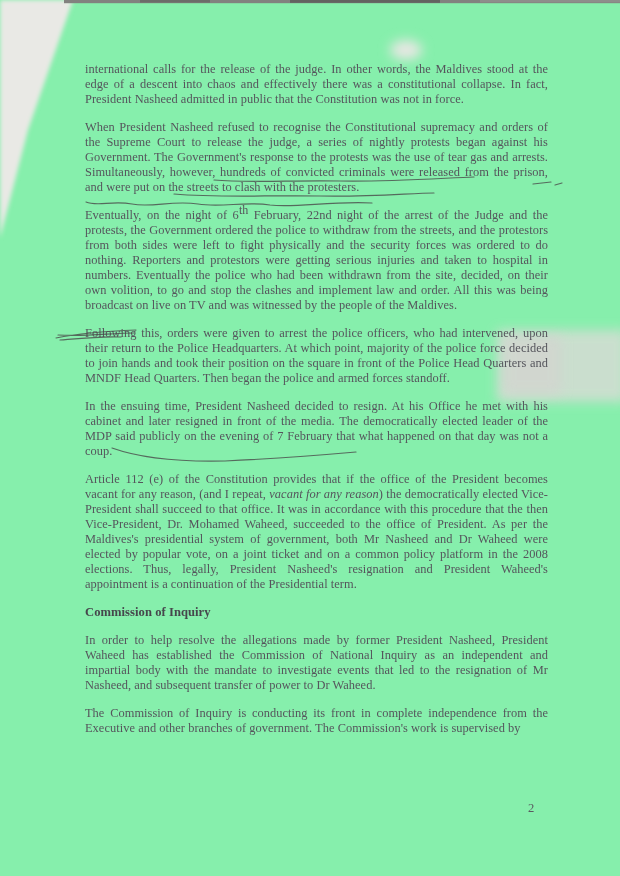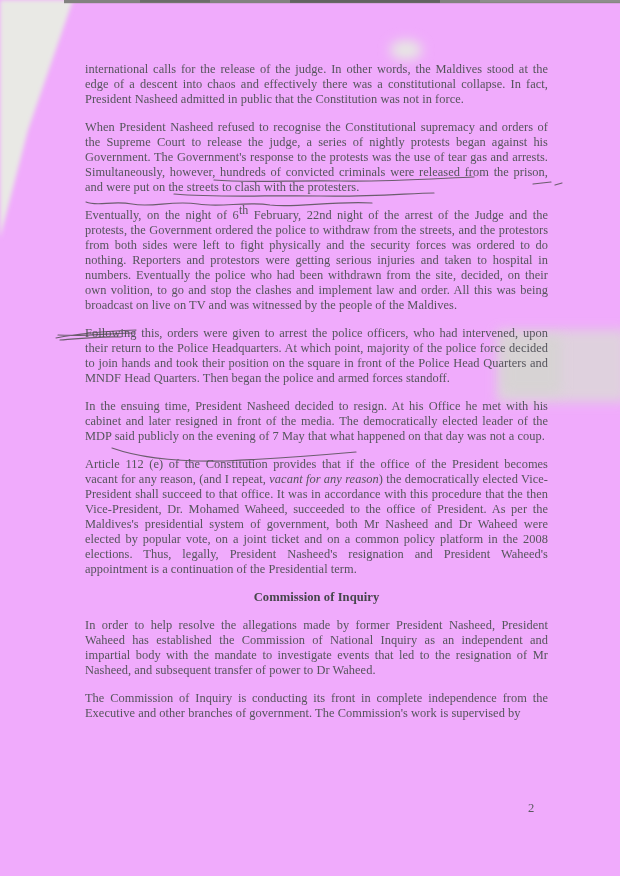--- a/index.html
+++ b/index.html
@@ -1,40 +1,40 @@
 <!DOCTYPE html>
 <html><head>
 <meta charset="utf-8">
 <style>
   html,body{margin:0;padding:0;background:#ffffff;}
   .page{
     position:relative;
     width:620px;height:876px;
-    background:#f0abfc;
+    background:#86efac;
     overflow:hidden;
     font-family:"Liberation Serif","DejaVu Serif",serif;
   }
   .artifact-layer,.pen-layer{
     position:absolute;top:0;left:0;width:620px;height:876px;
     pointer-events:none;
   }
   .artifact-layer{z-index:0;}
   .pen-layer{z-index:2;}
   .content{
     position:absolute;left:85px;top:62px;width:463px;z-index:1;
     color:#55555c;
     font-size:12.4px;line-height:15px;
     text-align:justify;
     letter-spacing:0.05px;
   }
   .para{margin:0 0 13px 0;}
   .heading{
     margin:0 0 13px 0;
     font-size:12.6px;font-weight:bold;color:#46464c;
-    text-align:center;line-height:15px;
+    text-align:left;line-height:15px;
   }
   .para sup{font-size:12px;line-height:0;vertical-align:super;}
   .para em{font-style:italic;}
   .page-number{
     position:absolute;left:528px;top:801px;z-index:1;
     color:#5a5a60;font-size:12.6px;
   }
 </style>
 </head>
 <body>
@@ -61,21 +61,21 @@
     <ellipse cx="406" cy="50" rx="16" ry="10" fill="#e7e7e3" filter="url(#b2)"></ellipse>
     <rect x="497" y="330" width="130" height="72" fill="#dbdbd7" opacity="0.8" filter="url(#b2)"></rect>
     <rect x="503" y="336" width="58" height="58" fill="#d4d4d0" opacity="0.7" filter="url(#b2)"></rect>
   </svg>
 
   <div class="content" id="content">
       <p class="para"><span>international calls for the release of the judge. In other words, the Maldives stood at the edge of a descent into chaos and effectively there was a constitutional collapse. In fact, President Nasheed admitted in public that the Constitution was not in force.</span></p>
       <p class="para"><span>When President Nasheed refused to recognise the Constitutional supremacy and orders of the Supreme Court to release the judge, a series of nightly protests began against his Government. The Government's response to the protests was the use of tear gas and arrests. Simultaneously, however, hundreds of convicted criminals were released from the prison, and were put on the streets to clash with the protesters.</span></p>
       <p class="para"><span>Eventually, on the night of 6</span><sup>th</sup><span> February, 22nd night of the arrest of the Judge and the protests, the Government ordered the police to withdraw from the streets, and the protestors from both sides were left to fight physically and the security forces was ordered to do nothing.  Reporters and protestors were getting serious injuries and taken to hospital in numbers. Eventually the police who had been withdrawn from the site, decided, on their own volition, to go and stop the clashes and implement law and order. All this was being broadcast on live on TV and was witnessed by the people of the Maldives.</span></p>
       <p class="para"><span>Following this, orders were given to arrest the police officers, who had intervened, upon their return to the Police Headquarters. At which point, majority of the police force decided to join hands and took their position on the square in front of the Police Head Quarters and MNDF Head Quarters. Then began the police and armed forces standoff.</span></p>
-      <p class="para"><span>In the ensuing time, President Nasheed decided to resign. At his Office he met with his cabinet and later resigned in front of the media. The democratically elected leader of the MDP said publicly on the evening of 7 May that what happened on that day was not a coup.</span></p>
+      <p class="para"><span>In the ensuing time, President Nasheed decided to resign. At his Office he met with his cabinet and later resigned in front of the media. The democratically elected leader of the MDP said publicly on the evening of 7 February that what happened on that day was not a coup.</span></p>
       <p class="para"><span>Article 112 (e) of the Constitution provides that if the office of the President becomes vacant for any reason, (and I repeat, </span><em>vacant for any reason</em><span>) the democratically elected Vice-President shall succeed to that office. It was in accordance with this procedure that the then Vice-President, Dr. Mohamed Waheed, succeeded to the office of President.  As per the Maldives's presidential system of government, both Mr Nasheed and Dr Waheed were elected by popular vote, on a joint ticket and on a common policy platform in the 2008 elections. Thus, legally, President Nasheed's resignation and President Waheed's appointment is a continuation of the Presidential term.</span></p>
       <h3 class="heading"><span>Commission of Inquiry</span></h3>
       <p class="para"><span>In order to help resolve the allegations made by former President Nasheed, President Waheed has established the Commission of National Inquiry as an independent and impartial body with the mandate to investigate events that led to the resignation of Mr Nasheed, and subsequent transfer of power to Dr Waheed.</span></p>
       <p class="para"><span>The Commission of Inquiry is conducting its front in complete independence from the Executive and other branches of government. The Commission's work is supervised by</span></p>
     </div>
 
   <div class="page-number">2</div>
 
   <svg class="pen-layer" viewBox="0 0 620 876">
     <g fill="none" stroke="#4a4a4a" stroke-width="1.2" stroke-linecap="round" opacity="0.8">

